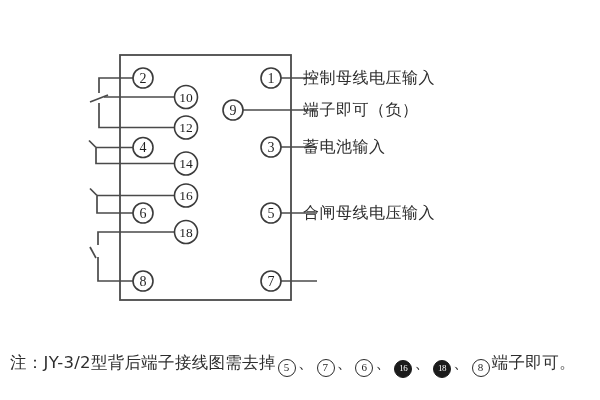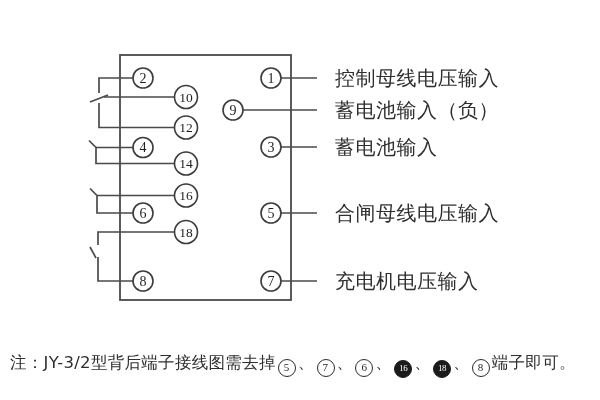--- a/index.html
+++ b/index.html
@@ -6,23 +6,23 @@
   .canvas{
     position:relative;
     width:600px;height:400px;
     background:#ffffff;
     font-family:"DejaVu Sans",sans-serif;
     overflow:hidden;
   }
   .diagram-svg{position:absolute;left:0;top:0;}
   .out-label{
     position:absolute;
-    left:335px;
+    left:303px;
     height:22px;line-height:22px;
-    font-size:20px;font-weight:500;
+    font-size:16px;font-weight:500;
     color:#2e2e2e;
     letter-spacing:0.5px;
     white-space:nowrap;
   }
   .lbl-1{top:67px;}
   .lbl-9{top:99px;}
   .lbl-3{top:136px;}
   .lbl-5{top:202px;}
   .lbl-7{top:270px;}
   .note{
@@ -127,22 +127,21 @@
     <g class="term-num" text-anchor="middle" font-size="13.5">
       <text x="186" y="101.5">10</text>
       <text x="186" y="132">12</text>
       <text x="186" y="168">14</text>
       <text x="186" y="200">16</text>
       <text x="186" y="236.5">18</text>
     </g>
   </svg>
 
   <div class="out-label lbl-1">控制母线电压输入</div>
-  <div class="out-label lbl-9">蓄电池输入（负）</div>
+  <div class="out-label lbl-9">端子即可（负）</div>
   <div class="out-label lbl-3">蓄电池输入</div>
   <div class="out-label lbl-5">合闸母线电压输入</div>
-  <div class="out-label lbl-7">充电机电压输入</div>
 
   <div class="note">
     <span>注：JY-3/2型背后端子接线图需去掉</span><span class="chip">5</span><span>、</span><span class="chip">7</span><span>、</span><span class="chip">6</span><span>、</span><span class="chip filled">16</span><span>、</span><span class="chip filled">18</span><span>、</span><span class="chip">8</span><span>端子即可。</span>
   </div>
 
 </div>
 
 </body></html>

